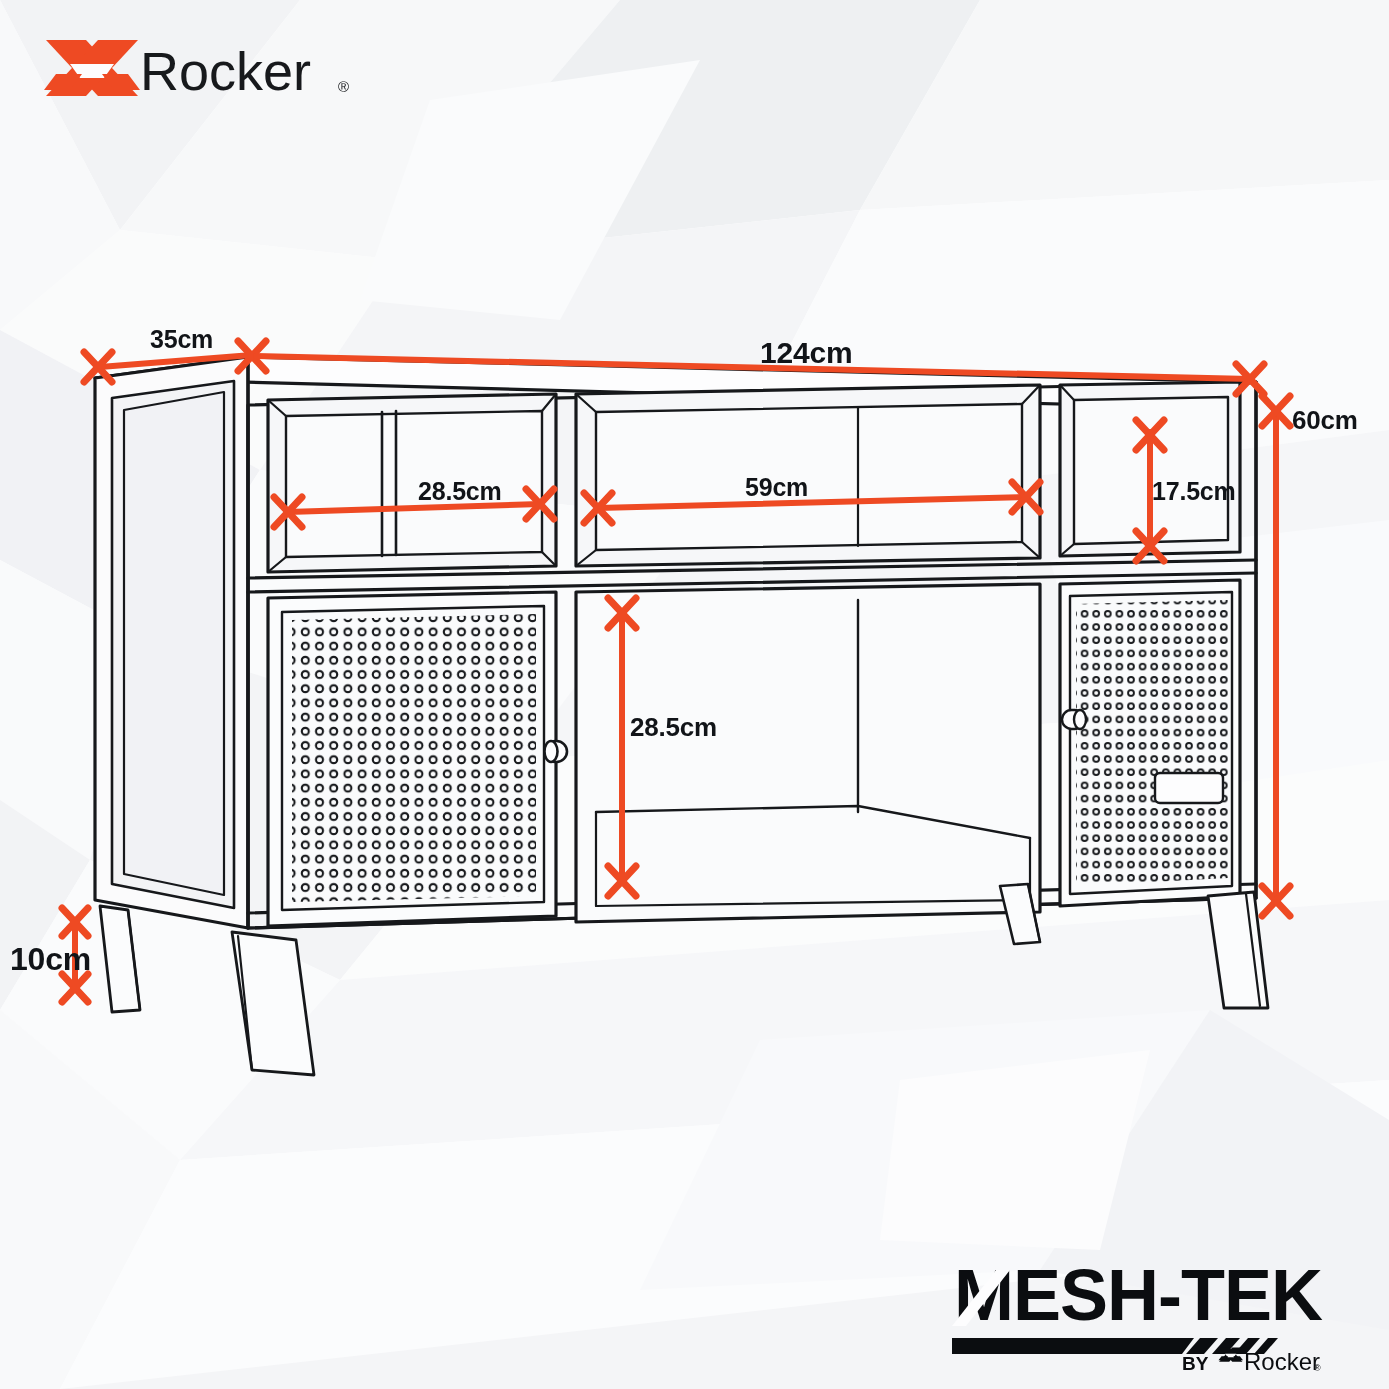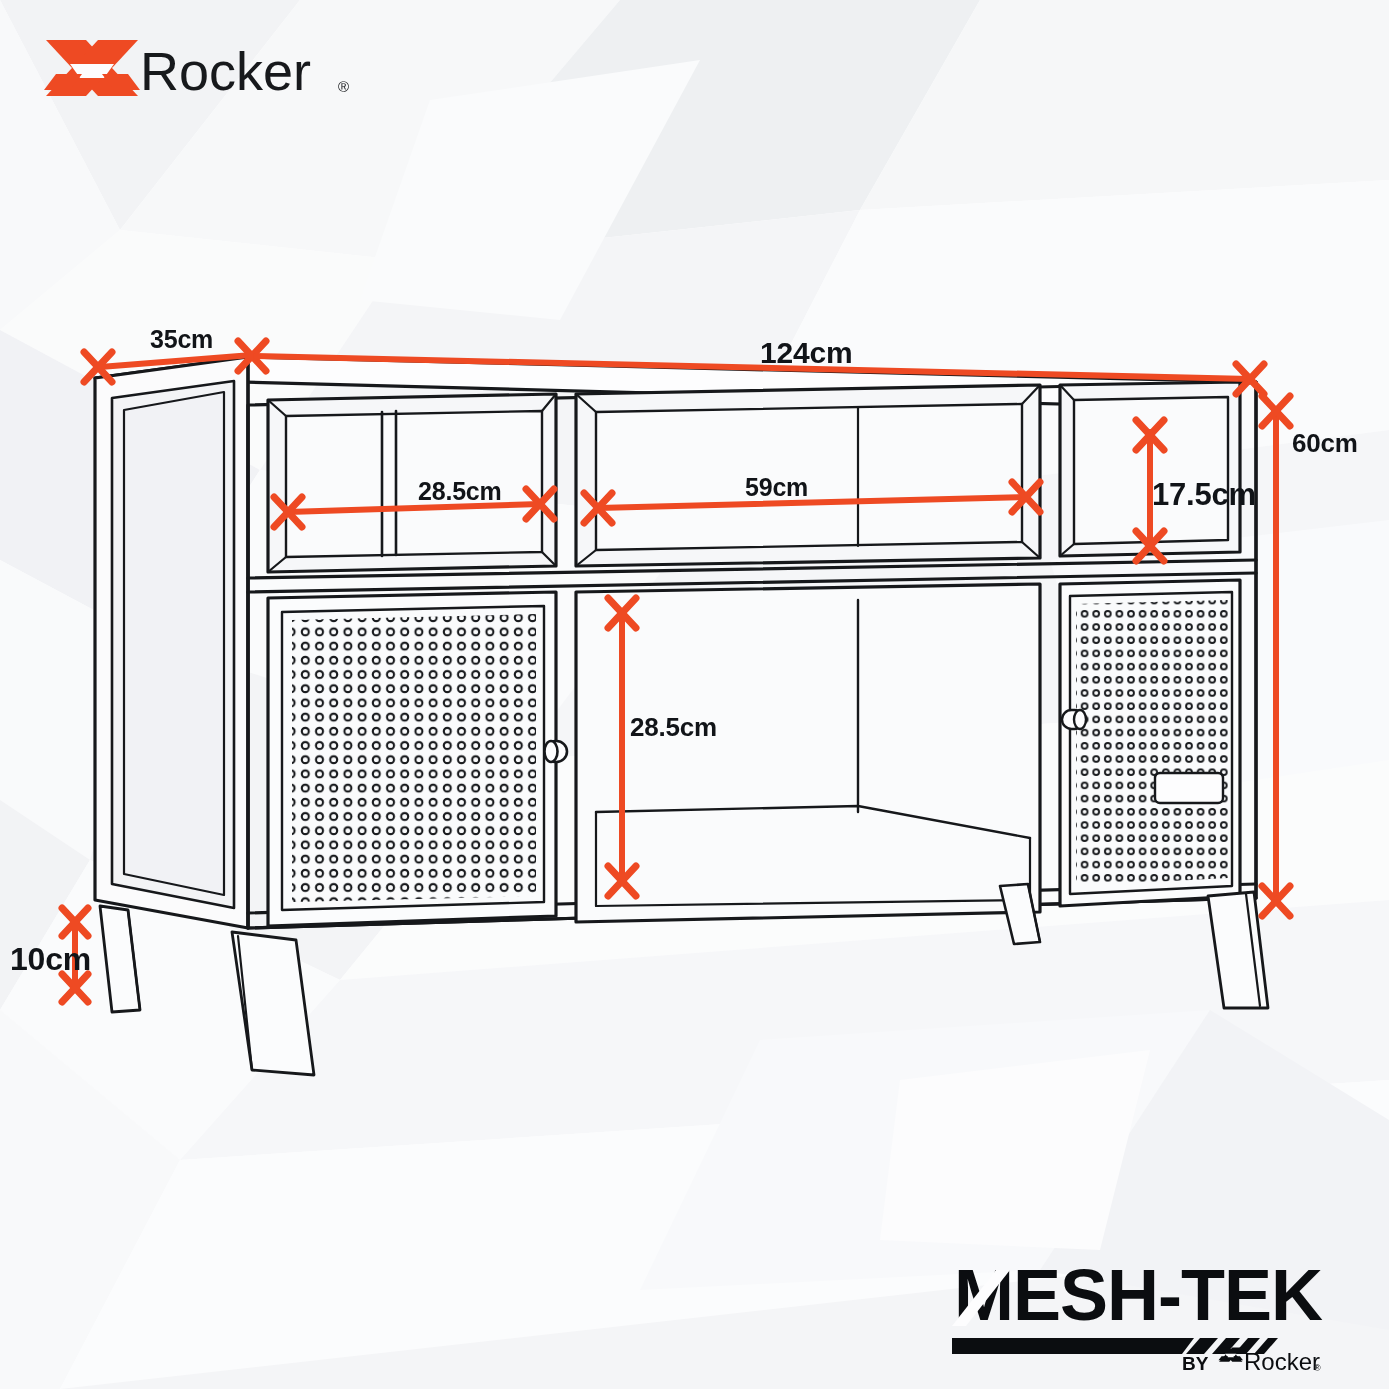--- a/index.html
+++ b/index.html
@@ -238,22 +238,22 @@
         <line x1="62" y1="974" x2="88" y2="1002"></line>
           <line x1="88" y1="974" x2="62" y2="1002"></line>
       </g>
     </g>
   </svg>
 
   <div class="dimlbl" style="left:150px;top:325px;font-size:25px;">35cm</div>
   <div class="dimlbl" style="left:720px;top:336px;font-size:30px;margin-left:40px;">124cm</div>
   <div class="dimlbl" style="left:418px;top:477px;font-size:25px;">28.5cm</div>
   <div class="dimlbl" style="left:745px;top:473px;font-size:25px;text-align:center;">59cm</div>
-  <div class="dimlbl" style="left:1152px;top:477px;font-size:31px;">17.5cm</div>
-  <div class="dimlbl" style="left:1292px;top:428px;font-size:26px;">60cm</div>
+  <div class="dimlbl" style="left:1152px;top:477px;font-size:25px;">17.5cm</div>
+  <div class="dimlbl" style="left:1292px;top:405px;font-size:26px;">60cm</div>
   <div class="dimlbl" style="left:630px;top:712px;font-size:26px;">28.5cm</div>
   <div class="dimlbl" style="left:10px;top:941px;font-size:32px;">10cm</div>
 
   <svg class="meshtek" width="400" height="120" viewBox="0 0 400 120">
     <g>
       <text x="4" y="62" font-family="Liberation Sans, sans-serif" font-size="72" font-weight="bold" fill="#0B0D10" letter-spacing="-1">MESH-TEK</text>
     </g>
 
     <g fill="#fdfdfe" stroke="none">
       <polygon points="2,68 46,12 60,12 16,68"></polygon>

